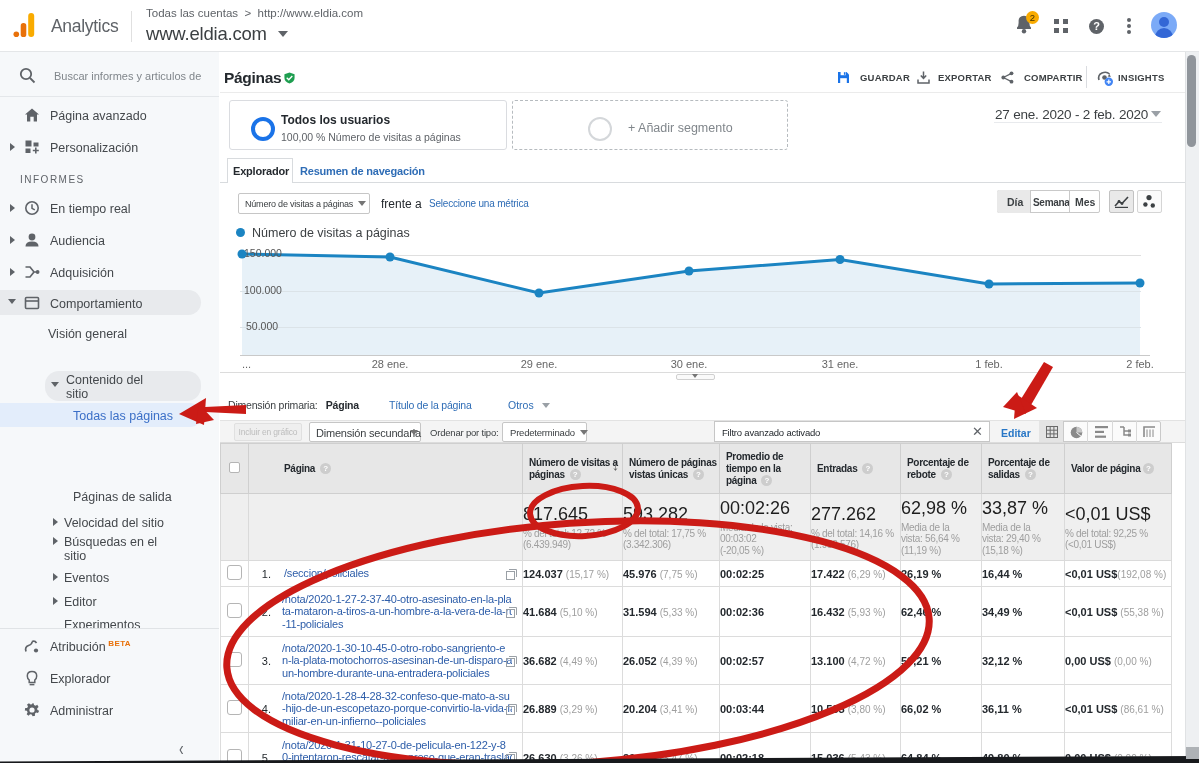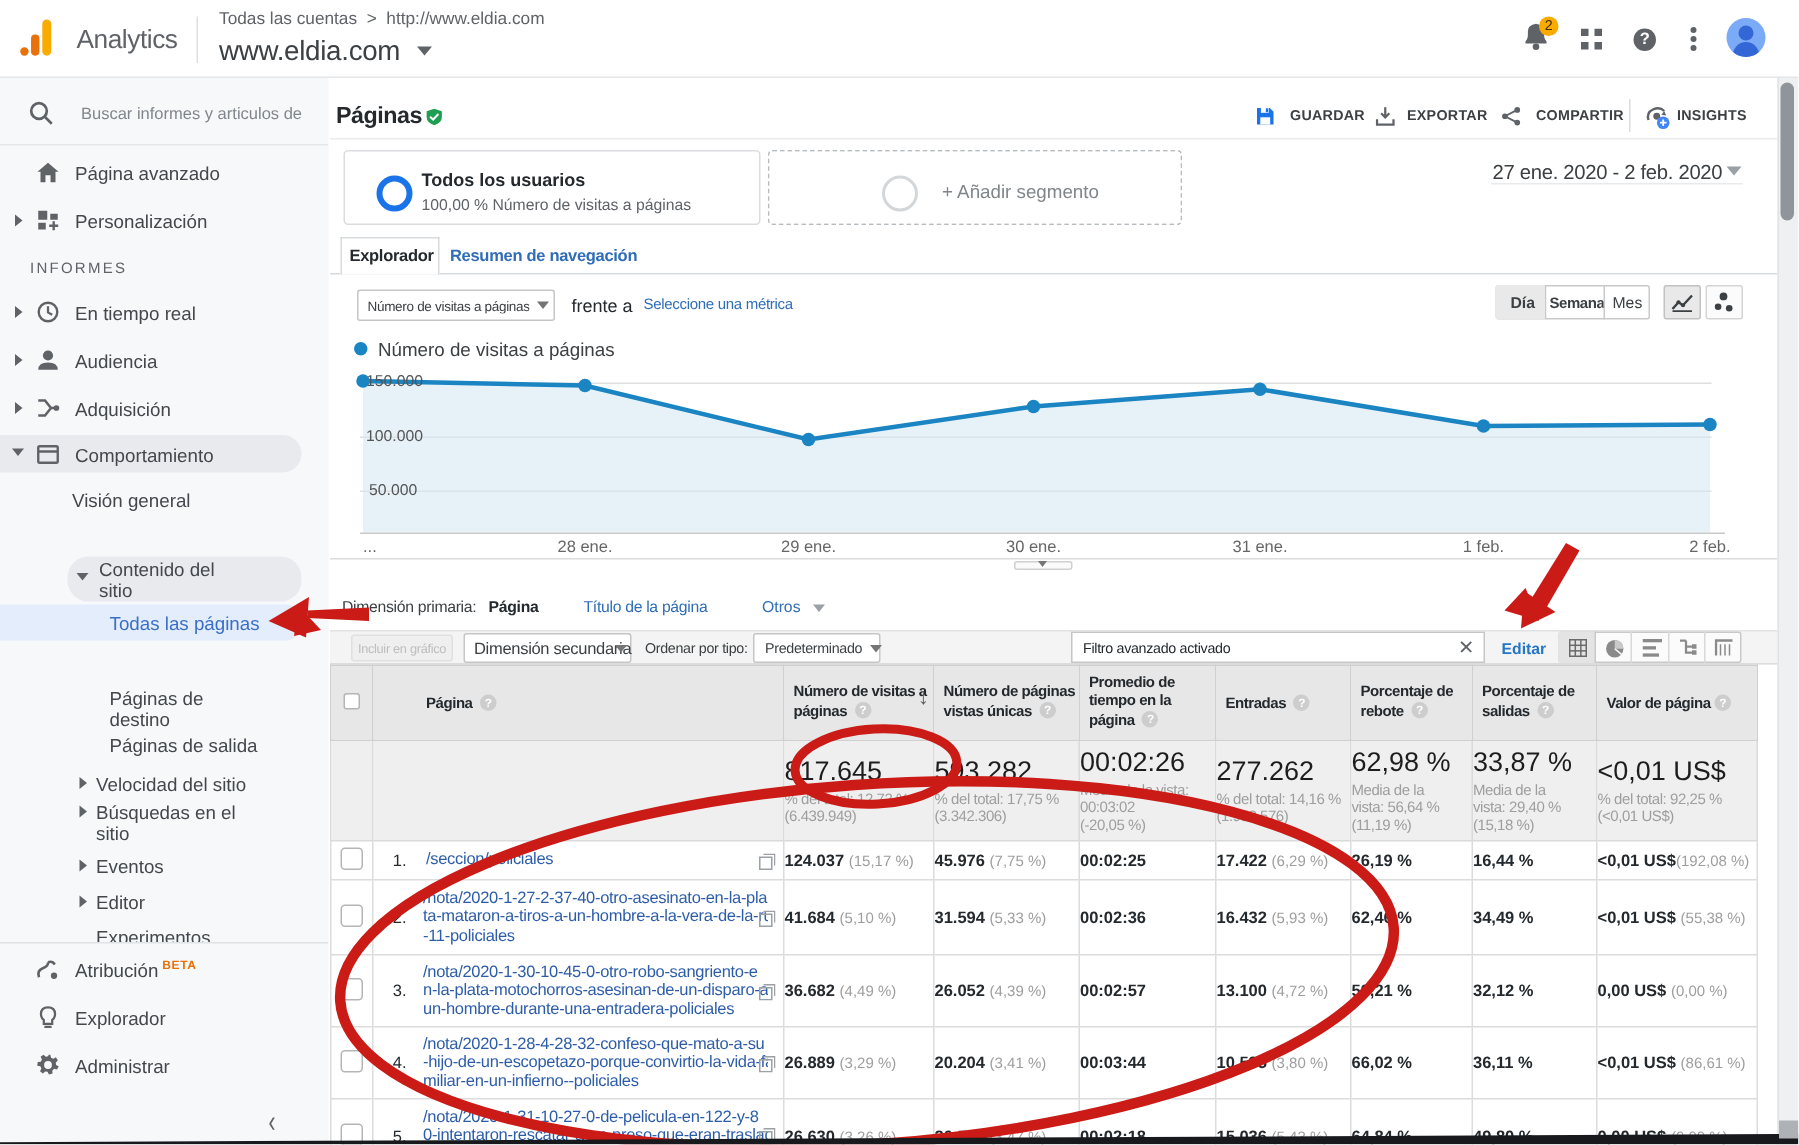--- a/index.html
+++ b/index.html
@@ -136,21 +136,20 @@
     <div class="srow nav1" style="left:50px;top:245px">Comportamiento</div>
 
     <div class="srow nav2" style="left:48px;top:275px">Visión general</div>
 
     <div class="abs" style="left:45px;top:319px;width:156px;height:30px;background:#e8eaed;border-radius:14px"></div>
     <div class="exparrow down" style="left:51px;top:330px"></div>
     <div class="srow nav2" style="left:66px;top:321px">Contenido del<br>sitio</div>
 
     <div class="abs" style="left:0;top:351px;width:202px;height:24px;background:#e3edfb;border-radius:0 13px 13px 0"></div>
     <div class="srow nav2" style="left:73px;top:357px;color:#3b6fc7">Todas las páginas</div>
-    <div class="srow nav2" style="left:73px;top:407px">Páginas de<br>destino</div>
     <div class="srow nav2" style="left:73px;top:438px">Páginas de salida</div>
     <div class="exparrow" style="left:53px;top:466px"></div>
     <div class="srow nav2" style="left:64px;top:464px">Velocidad del sitio</div>
     <div class="exparrow" style="left:53px;top:485px"></div>
     <div class="srow nav2" style="left:64px;top:483px">Búsquedas en el<br>sitio</div>
     <div class="exparrow" style="left:53px;top:521px"></div>
     <div class="srow nav2" style="left:64px;top:519px">Eventos</div>
     <div class="exparrow" style="left:53px;top:545px"></div>
     <div class="srow nav2" style="left:64px;top:543px">Editor</div>
     <div class="abs" style="left:64px;top:566px;width:120px;height:10px;overflow:hidden">
@@ -237,21 +236,21 @@
     <div class="abs" style="left:25px;top:147px;font-size:9px;letter-spacing:-0.2px;color:#3c4043;width:108px;overflow:hidden;white-space:nowrap">Número de visitas a páginas</div>
     <div class="abs" style="left:138px;top:149px;width:0;height:0;border-left:4px solid transparent;border-right:4px solid transparent;border-top:5px solid #757575"></div>
     <div class="abs" style="left:161px;top:145px;font-size:12px;color:#24292e">frente a</div>
     <div class="abs" style="left:209px;top:146px;font-size:10px;letter-spacing:-0.2px;color:#2f6db6">Seleccione una métrica</div>
 
     <div class="abs" style="left:777px;top:138px;width:103px;height:23px;border:1px solid #c9c9c9;border-radius:2px;background:#fff"></div>
     <div class="abs" style="left:777px;top:138px;width:34px;height:23px;background:#e9e9e9;border-right:1px solid #c9c9c9;border-radius:2px 0 0 2px"></div>
     <div class="abs" style="left:787px;top:144px;font-size:10.5px;font-weight:bold;color:#3c4043">Día</div>
     <div class="abs" style="left:813px;top:145px;font-size:10px;font-weight:bold;color:#3c4043;letter-spacing:-0.3px">Semana</div>
     <div class="abs" style="left:849px;top:138px;width:1px;height:23px;background:#c9c9c9"></div>
-    <div class="abs" style="left:855px;top:144px;font-size:10.5px;font-weight:normal;color:#3c4043">Mes</div>
+    <div class="abs" style="left:855px;top:144px;font-size:10.5px;font-weight:bold;color:#3c4043">Mes</div>
 
     <div class="abs" style="left:889px;top:138px;width:25px;height:23px;background:#e9e9e9;border:1px solid #c2c2c2;border-radius:2px"></div>
     <svg class="abs" style="left:894px;top:143px" width="15" height="13" viewBox="0 0 15 13">
       <path d="M1 11 L5 6.5 L8 8.5 L14 2" fill="none" stroke="#3c4043" stroke-width="1.6"></path>
       <circle cx="5" cy="6.5" r="1.4" fill="#3c4043"></circle>
         <circle cx="8" cy="8.5" r="1.4" fill="#3c4043"></circle>
       <path d="M1 12.5 L14 12.5" stroke="#3c4043" stroke-width="1.4"></path>
     </svg>
     <div class="abs" style="left:917px;top:138px;width:25px;height:23px;background:#fbfbfb;border:1px solid #d5d5d5;border-radius:2px"></div>
     <svg class="abs" style="left:922px;top:142px" width="15" height="15" viewBox="0 0 15 15">

